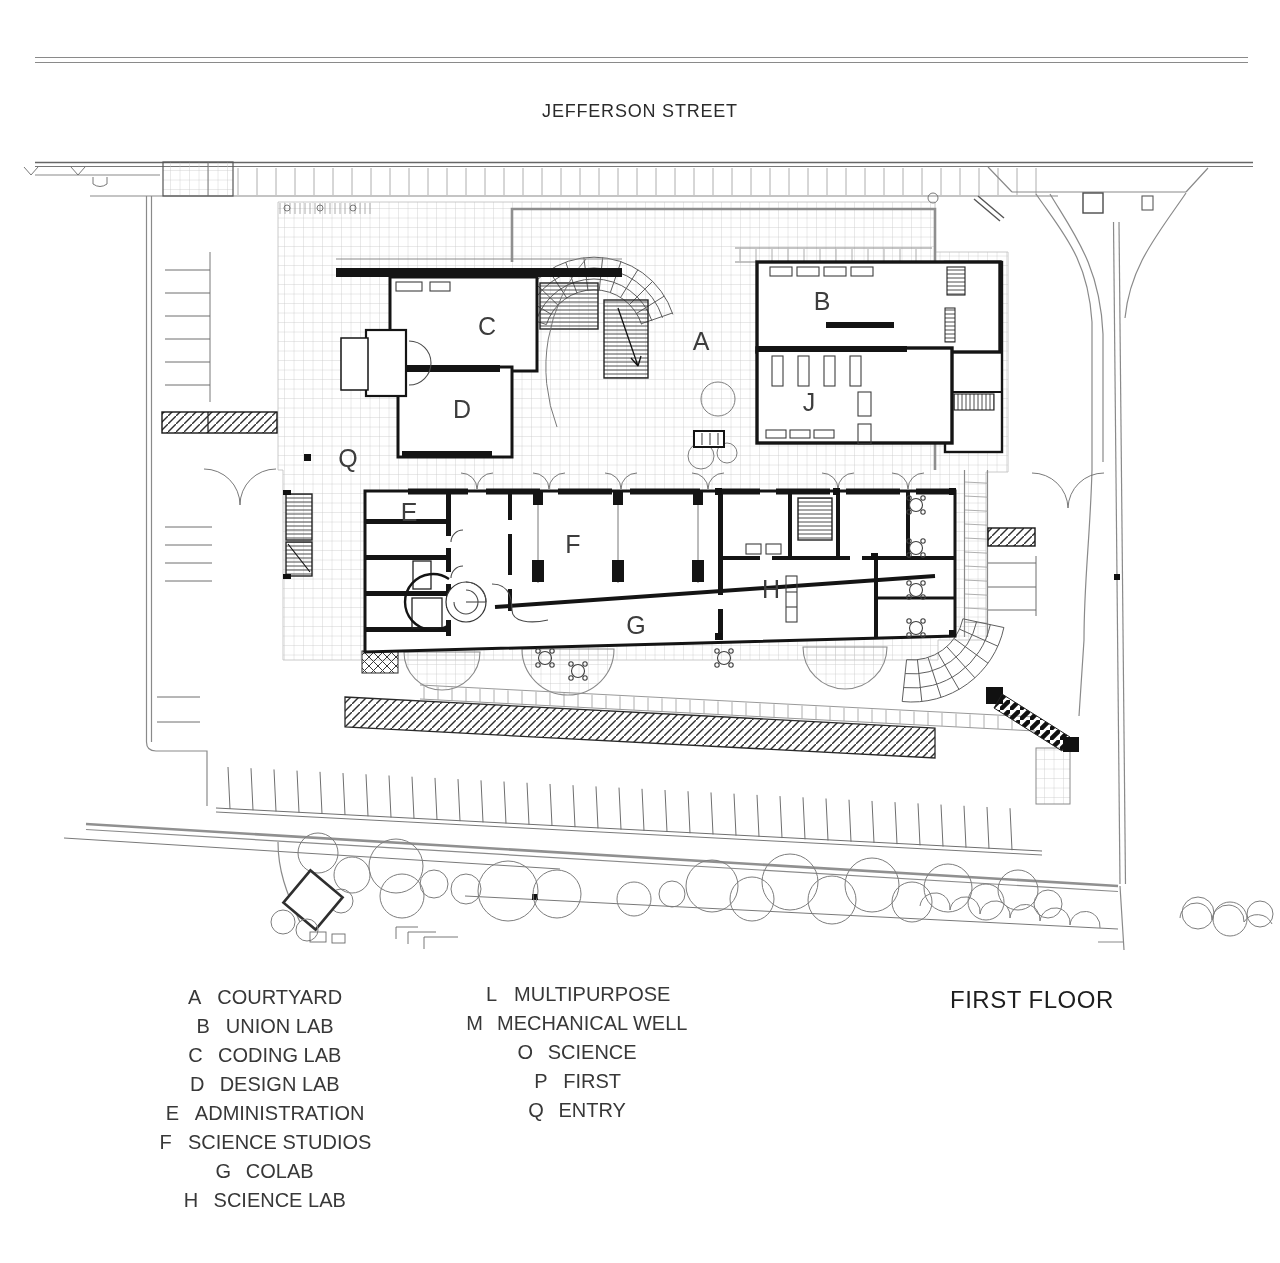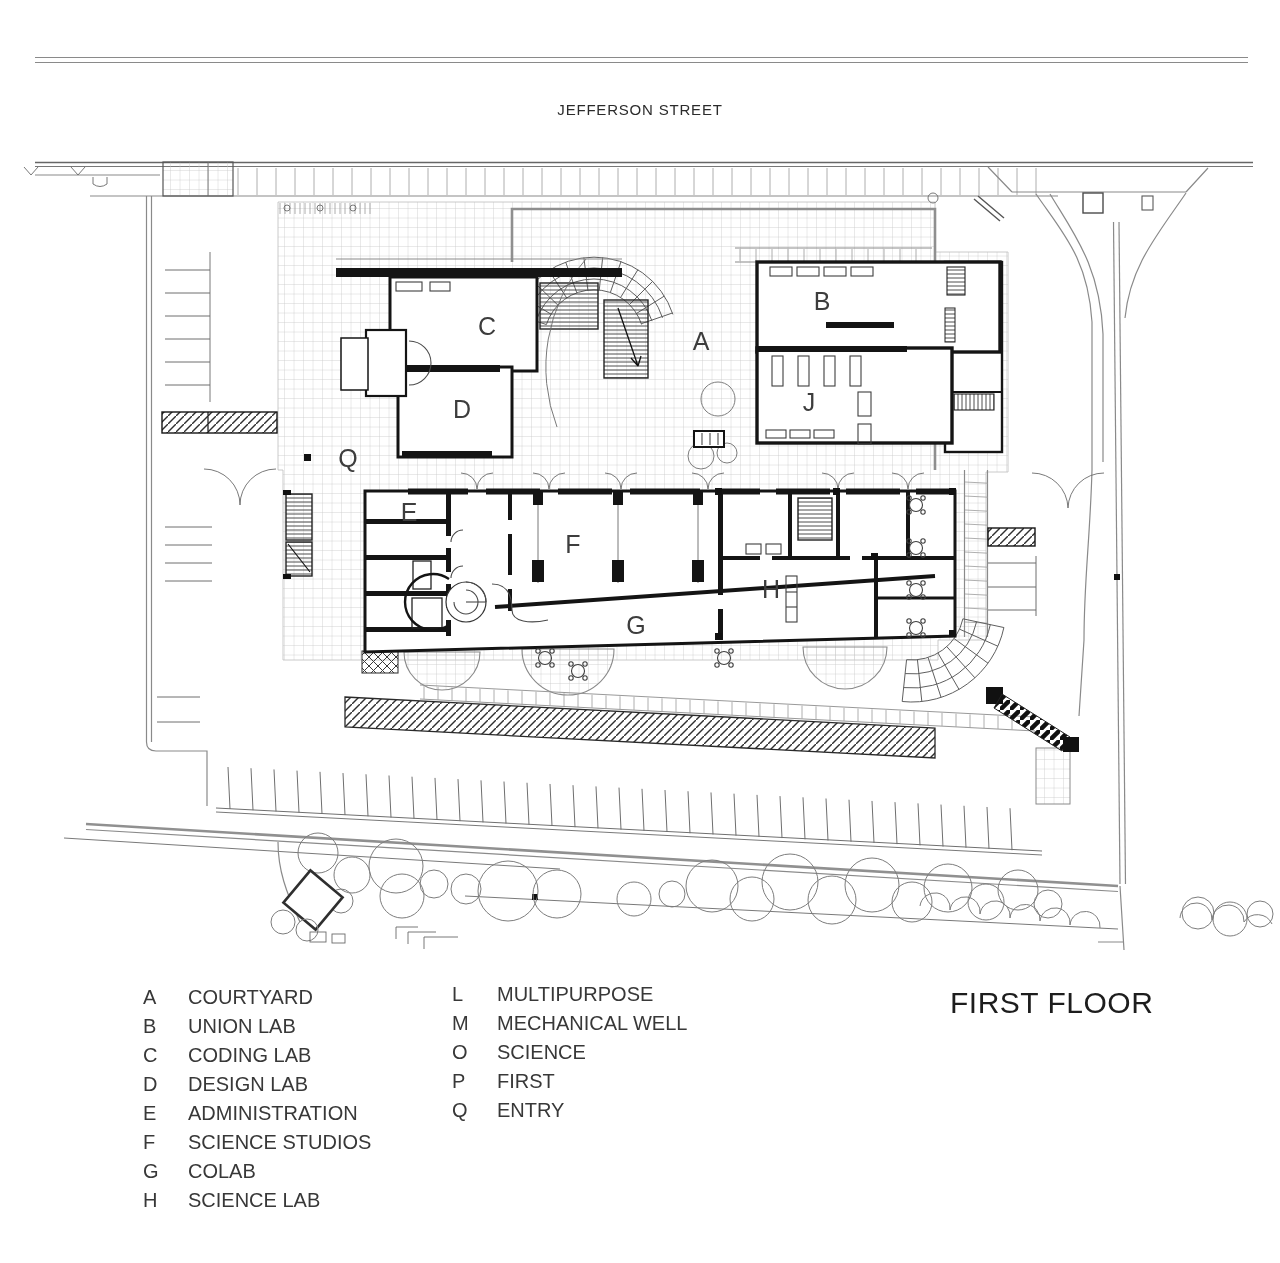--- a/index.html
+++ b/index.html
@@ -16,25 +16,25 @@
   .gray2{fill:none;stroke:#909090;stroke-width:2.6;}
   .canopy{fill:none;stroke:#8f8f8f;stroke-width:2.6;}
   .tick{stroke:#9b9b9b;stroke-width:.8;}
   .tick2{stroke:#8d8d8d;stroke-width:.9;}
   .stall{stroke:#6f6f6f;stroke-width:1;}
   .tree{fill:none;stroke:#7d7d7d;stroke-width:1;}
   .fanline{fill:none;stroke:#5f5f5f;stroke-width:1;}
   .furn{fill:none;stroke:#3f3f3f;stroke-width:1.1;}
   
   .street-label{position:absolute;left:0;top:101px;width:1280px;text-align:center;
-    font-size:15px;letter-spacing:.8px;color:#2b2b2b;}
+    font-size:18px;letter-spacing:.8px;color:#2b2b2b;}
   .plan-letter{position:absolute;transform:translate(-50%,-50%);font-size:25px;color:#3d3d3d;}
-  .sheet-title{position:absolute;left:950px;top:986px;font-size:30px;font-weight:500;
+  .sheet-title{position:absolute;left:950px;top:986px;font-size:24px;font-weight:500;
     color:#1d1d1d;letter-spacing:.5px;}
-  .legend-col{position:absolute;color:#383838;font-size:20px;}
+  .legend-col{position:absolute;color:#383838;font-size:20px;text-align:center;}
   .legend-col-1{left:143px;top:983px;}
   .legend-col-2{left:452px;top:980px;}
   .legend-row{height:29px;line-height:29px;white-space:nowrap;}
   .legend-key{display:inline-block;width:45px;}
 </style>
 </head>
 <body>
 
 <div class="canvas">
 

